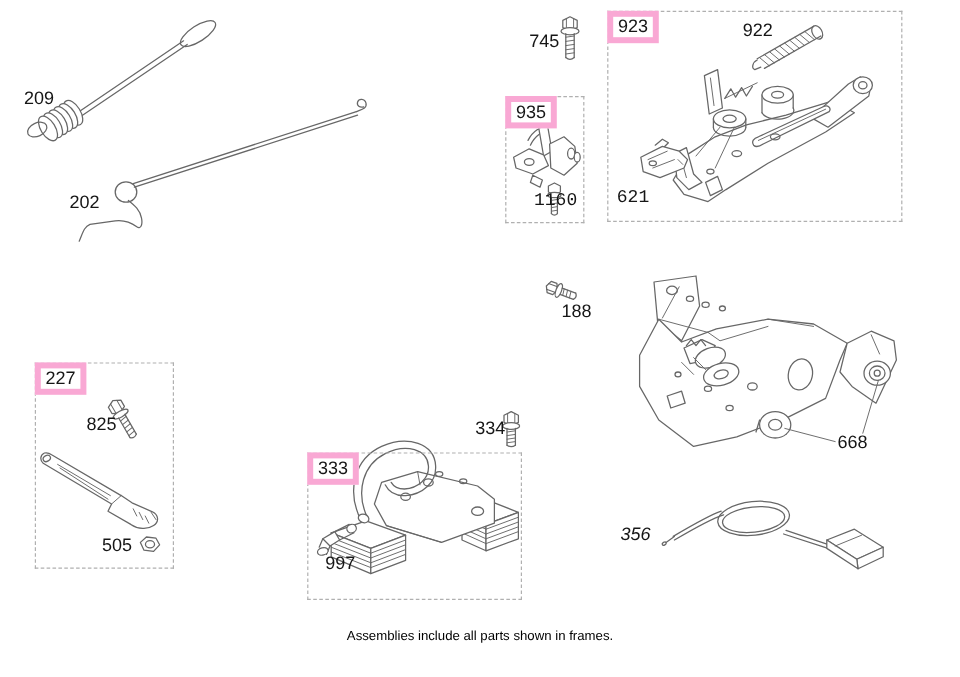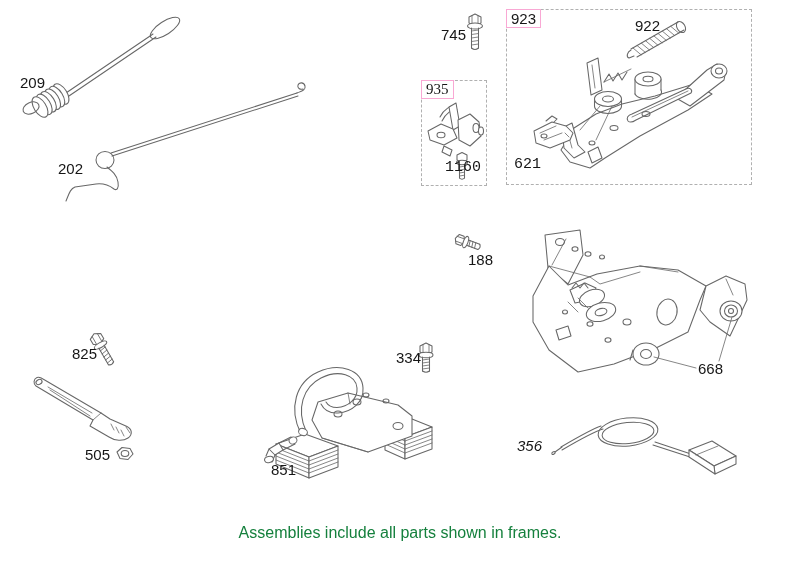--- a/index.html
+++ b/index.html
@@ -8,27 +8,27 @@
     font-family:"Liberation Sans",sans-serif;overflow:hidden;
   }
   svg.art{position:absolute;left:0;top:0;}
   .art path,.art ellipse,.art circle,.art polygon,.art line{
     stroke:#676767;stroke-width:1.05;fill:none;stroke-linecap:round;stroke-linejoin:round;
   }
   .art .wf{fill:#ffffff;}
   .art .thin{stroke-width:0.8;}
   .frame{position:absolute;border:1px dashed #b0b0b0;}
   .frame-label{
-    position:absolute;top:-1px;left:-1px;background:#ffffff;border:1px solid #f9a8d4;
+    position:absolute;top:-1px;left:-1px;background:#ffffff;border:5px solid #f9a8d4;
     padding:0 4px;font-size:15px;line-height:17px;color:#161616;min-width:22px;text-align:center;
   }
   .plabel{position:absolute;font-size:15px;line-height:15px;color:#161616;white-space:nowrap;}
   .caption{
     position:absolute;left:0;top:524px;width:100%;text-align:center;
-    font-size:16px;color:#15803d;
+    font-size:11px;color:#000000;
   }
 </style>
 </head>
 <body>
 
 <div class="canvas">
 
   <svg class="art" width="800" height="564" viewBox="0 0 800 564">
 
     <g>
@@ -257,38 +257,48 @@
       <path class="thin" d="M696,455 L718,446"></path>
     </g>
   </svg>
 
   <div class="frame" style="left:506px;top:9px;width:244px;height:174px;">
     <div class="frame-label">
       <span>923</span>
     </div>
   </div>
 
-  <div class="frame" style="left:421px;top:80px;width:64px;height:104px;font-family:Liberation Serif, serif;">
+  <div class="frame" style="left:421px;top:80px;width:64px;height:104px;">
     <div class="frame-label">
       <span>935</span>
     </div>
   </div>
 
 
-
+  <div class="frame" style="left:29px;top:302px;width:114px;height:170px;">
+    <div class="frame-label">
+      <span>227</span>
+    </div>
+  </div>
+
+  <div class="frame" style="left:256px;top:377px;width:177px;height:121px;">
+    <div class="frame-label">
+      <span>333</span>
+    </div>
+  </div>
 
   <div class="plabel" style="left:20px;top:75px;">209</div>
   <div class="plabel" style="left:58px;top:161px;">202</div>
   <div class="plabel" style="left:441px;top:27px;">745</div>
-  <div class="plabel" style="left:619px;top:18px;margin-left:16px;">922</div>
+  <div class="plabel" style="left:619px;top:18px;">922</div>
   <div class="plabel" style="left:514px;top:157px;font-family:Liberation Mono, monospace;">621</div>
   <div class="plabel" style="left:445px;top:160px;font-family:Liberation Mono, monospace;">1160</div>
   <div class="plabel" style="left:468px;top:252px;">188</div>
   <div class="plabel" style="left:698px;top:361px;">668</div>
   <div class="plabel" style="left:72px;top:346px;">825</div>
   <div class="plabel" style="left:85px;top:447px;">505</div>
   <div class="plabel" style="left:396px;top:350px;">334</div>
-  <div class="plabel" style="left:271px;top:462px;">851</div>
+  <div class="plabel" style="left:271px;top:462px;">997</div>
   <div class="plabel" style="left:517px;top:438px;font-style:italic;">356</div>
 
   <div class="caption">Assemblies include all parts shown in frames.</div>
 
 </div>
 
 </body></html>

